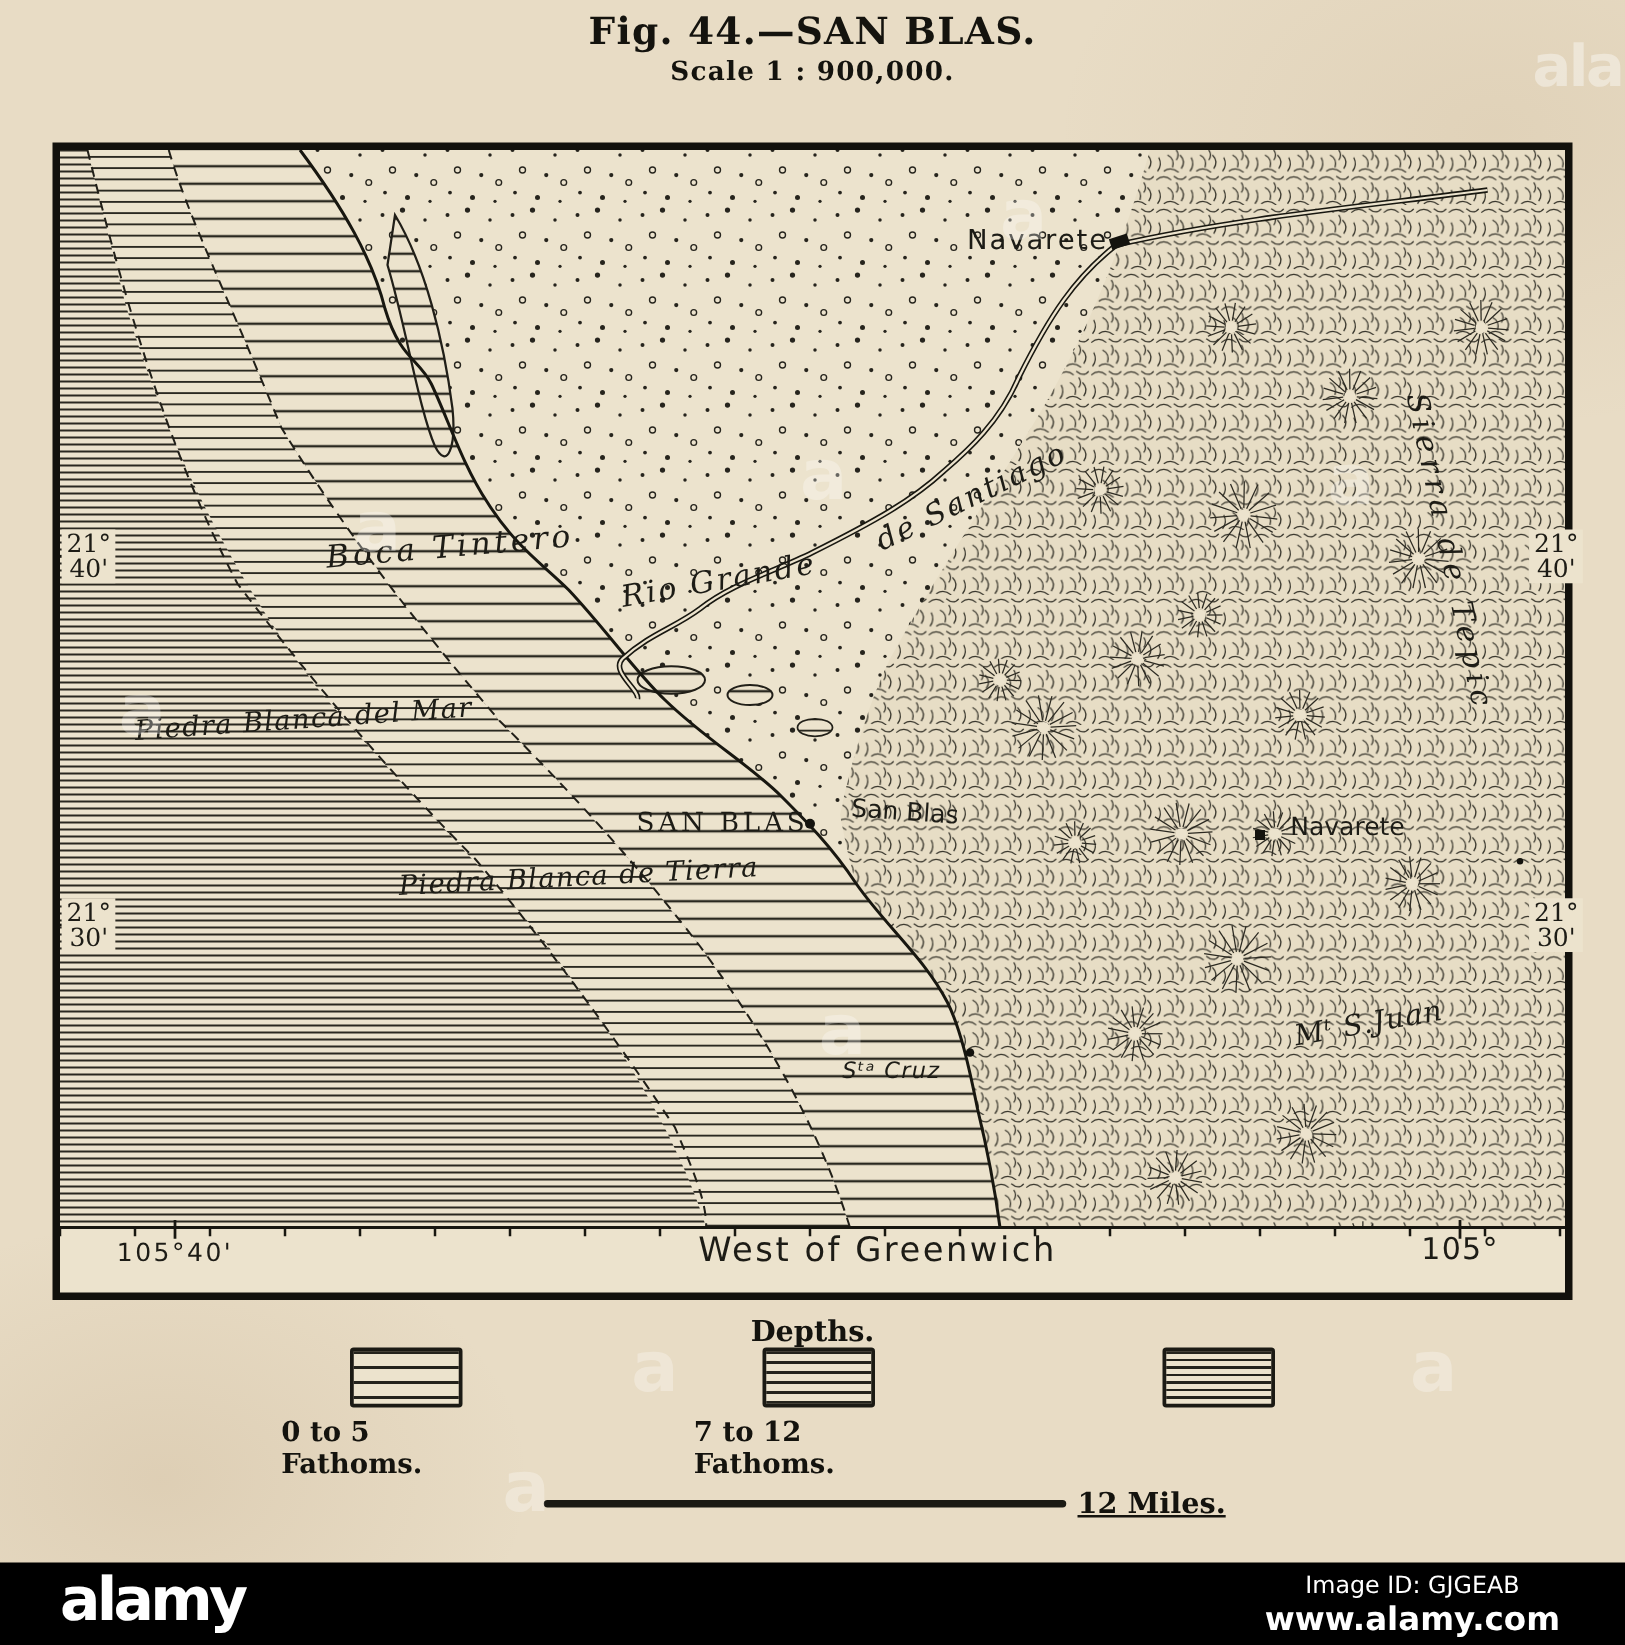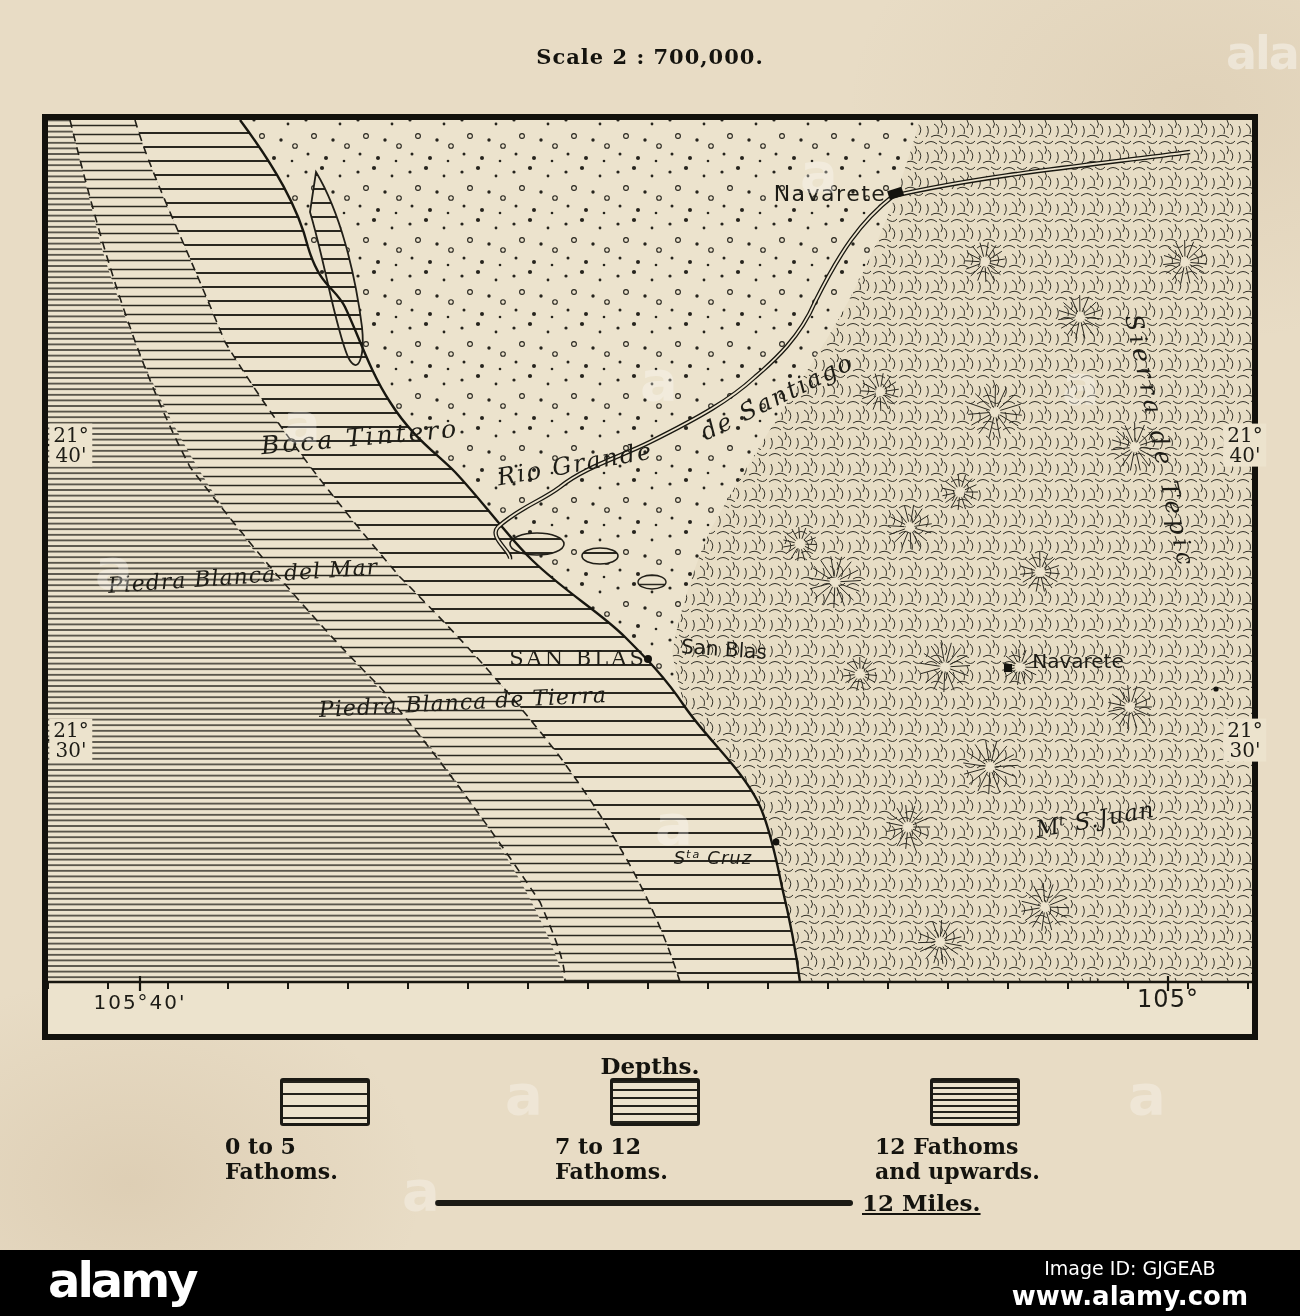--- a/index.html
+++ b/index.html
@@ -48,21 +48,22 @@
   .bar-right{position:absolute;right:52px;top:7px;text-align:center;color:#fff;
     font-family:"DejaVu Sans", sans-serif;}
   .bar-id{font-size:19px;line-height:1.25;}
   .bar-url{font-size:26px;font-weight:700;line-height:1.2;}
 </style>
 </head>
 <body>
 
 <div class="page">
 
-  <div class="fig-scale">Scale 2 : 700,000.</div>
+  <div class="fig-title">Fig. 44.—SAN BLAS.</div>
+  <div class="fig-scale">Scale 1 : 900,000.</div>
 
   <div class="map-wrap">
     <svg id="map-svg" width="1220" height="930" viewBox="0 0 1220 930" xmlns="http://www.w3.org/2000/svg">
       <defs>
         <pattern id="seaS" width="40" height="14" patternUnits="userSpaceOnUse">
           <rect width="40" height="14" fill="#ece3cd"></rect>
           <line x1="0" y1="7" x2="40" y2="7" stroke="#2a2820" stroke-width="1.8"></line>
         </pattern>
         <pattern id="seaM" width="40" height="9" patternUnits="userSpaceOnUse">
           <rect width="40" height="9" fill="#ece3cd"></rect>
@@ -536,20 +537,21 @@
     </div>
     <div class="latlab" style="left:1205px;top:333px;">
       <span>21°</span>
       <span>40'</span>
     </div>
     <div class="latlab" style="left:1205px;top:628px;">
       <span>21°</span>
       <span>30'</span>
     </div>
     <div class="lonlab" style="left:100px;top:890px;font-size:20px;letter-spacing:2px;">105°40'</div>
+    <div class="lonlab" style="left:662px;top:888px;font-size:27px;letter-spacing:2px;">West of Greenwich</div>
     <div class="lonlab" style="left:1128px;top:887px;font-size:24px;letter-spacing:1px;">105°</div>
   </div>
 
   <div class="legend-title">Depths.</div>
 
   <div class="legend-item" style="left:225px;">
     <div class="swatch sw1"></div>
     <div class="legend-label">
       <span>0 to 5</span><br>
       <span>Fathoms.</span>
@@ -557,24 +559,20 @@
   </div>
   <div class="legend-item" style="left:555px;">
     <div class="swatch sw2"></div>
     <div class="legend-label">
       <span>7 to 12</span><br>
       <span>Fathoms.</span>
     </div>
   </div>
   <div class="legend-item" style="left:875px;">
     <div class="swatch sw3"></div>
-    <div class="legend-label">
-      <span>12 Fathoms</span><br>
-      <span>and upwards.</span>
-    </div>
   </div>
 
   <div class="scalebar-line"></div>
   <div class="scalebar-label">12 Miles.</div>
 
   <div class="wm" style="left:283px;top:390px;">a</div>
   <div class="wm" style="left:640px;top:348px;">a</div>
   <div class="wm" style="left:800px;top:140px;">a</div>
   <div class="wm" style="left:1062px;top:352px;">a</div>
   <div class="wm" style="left:95px;top:536px;">a</div>

